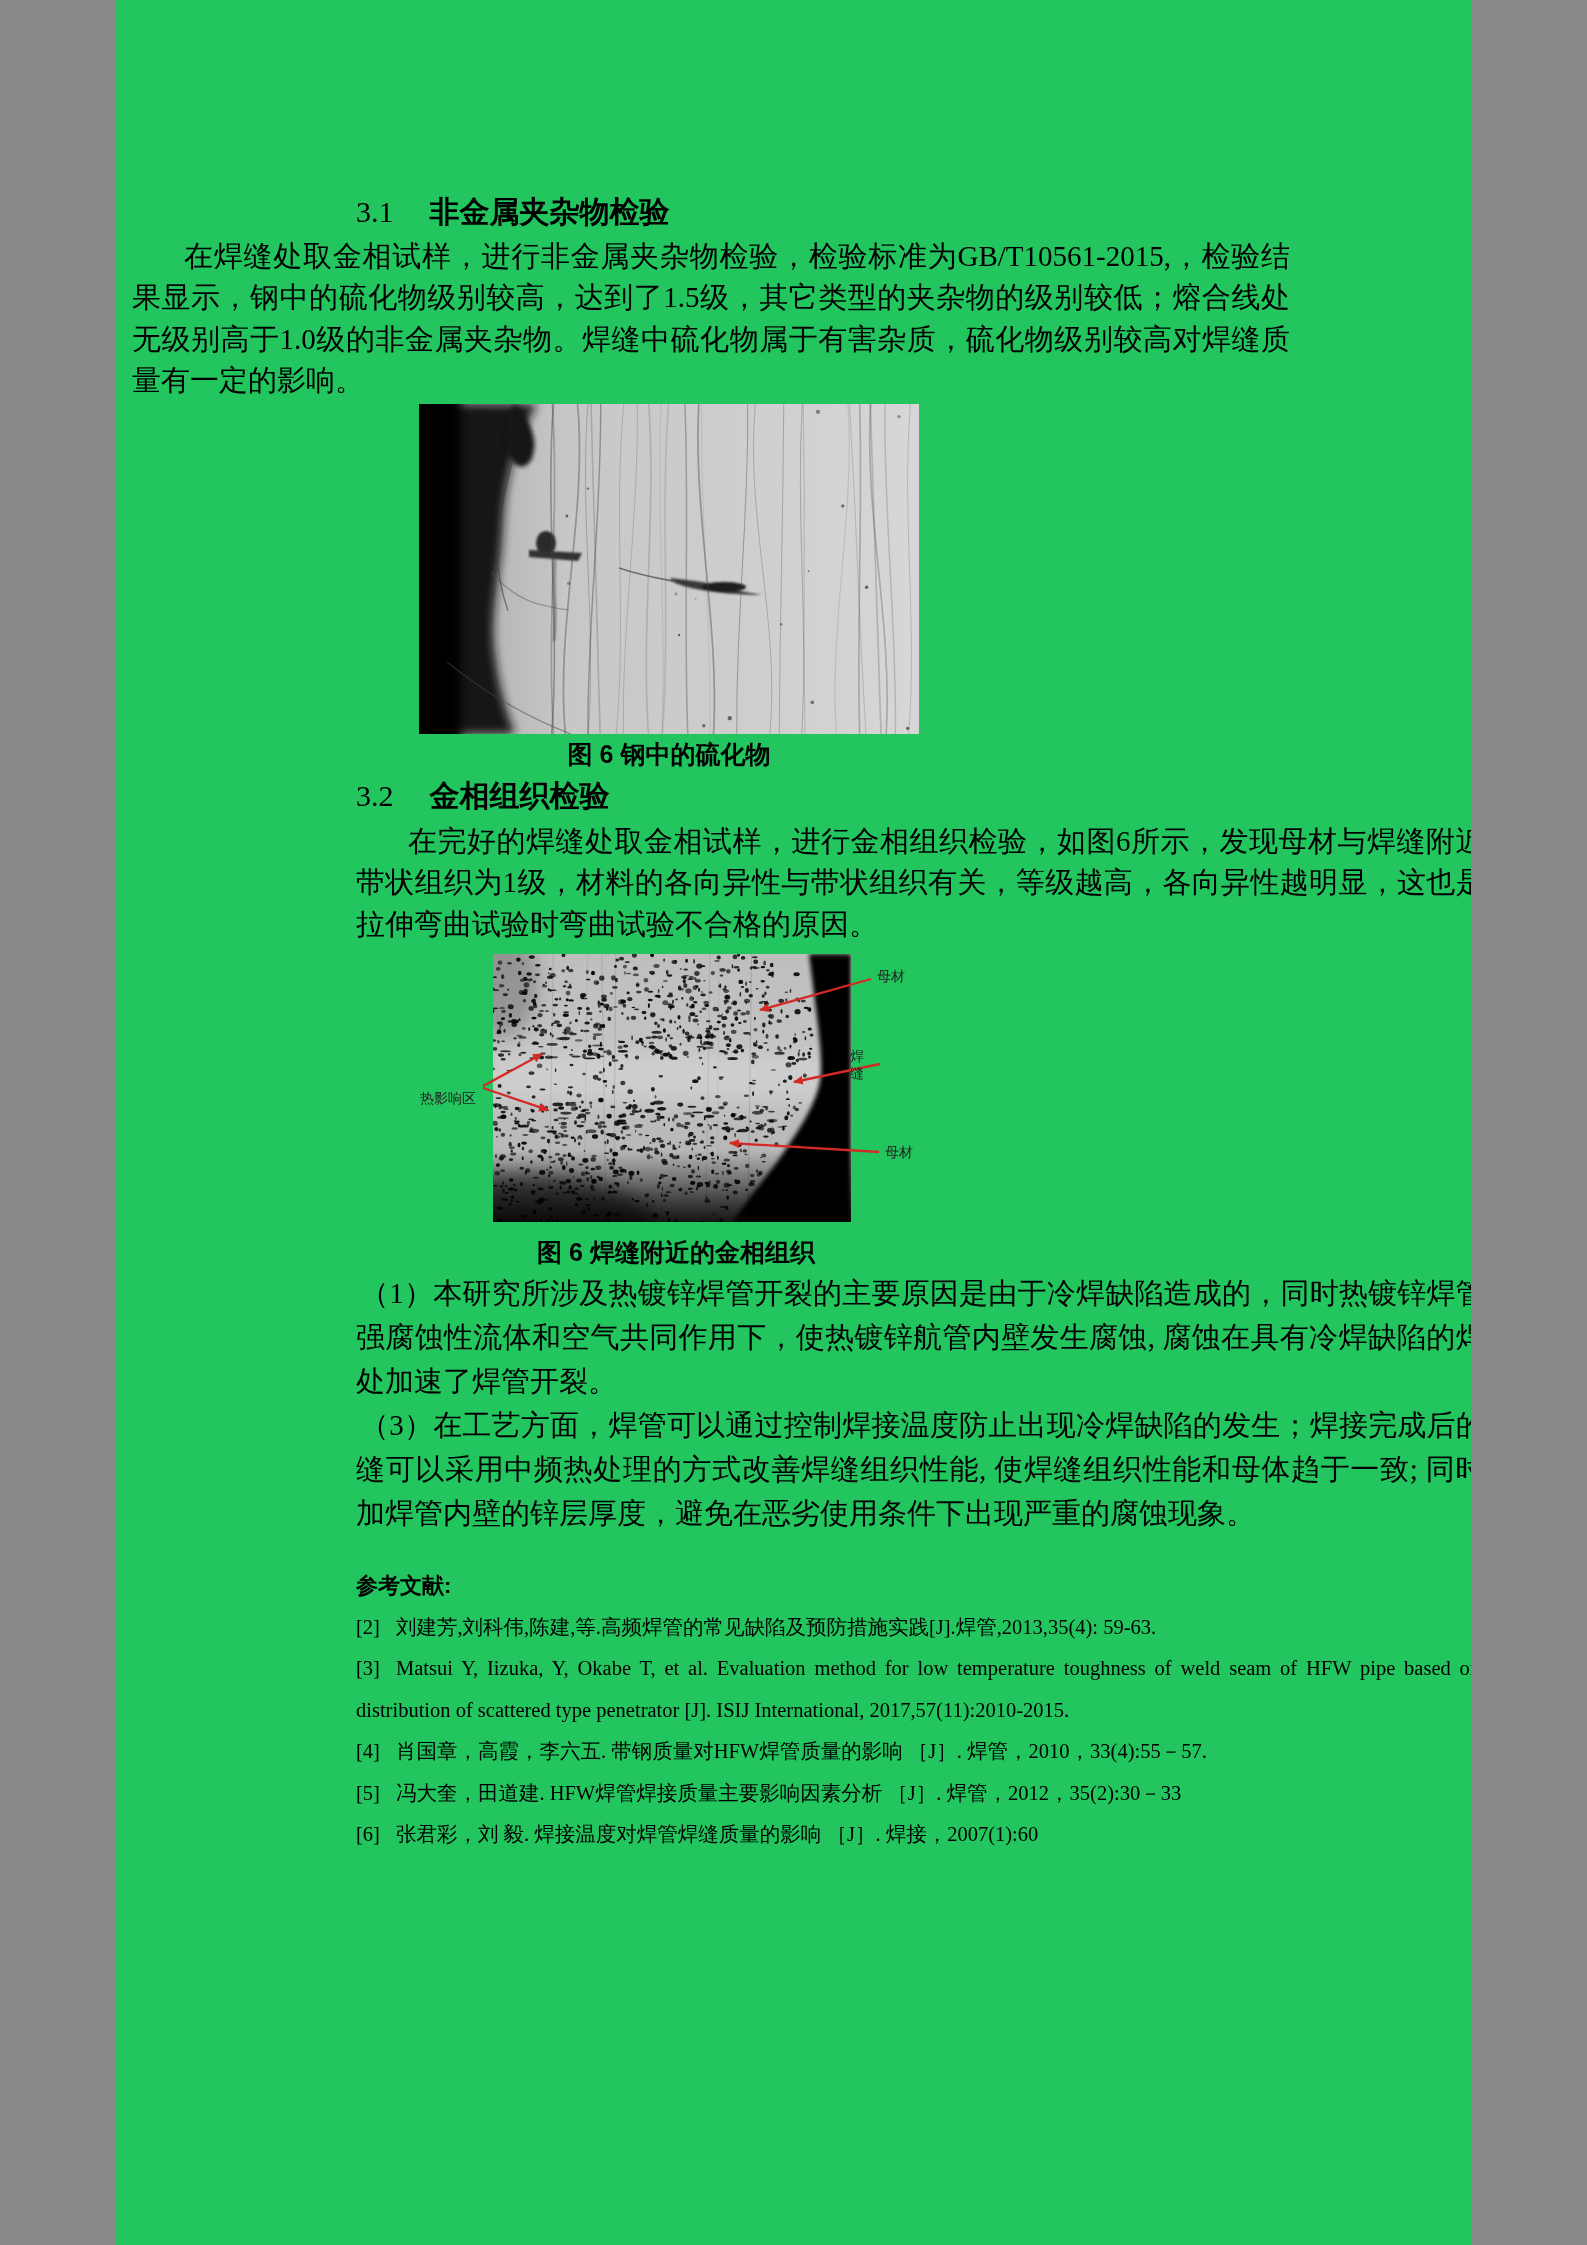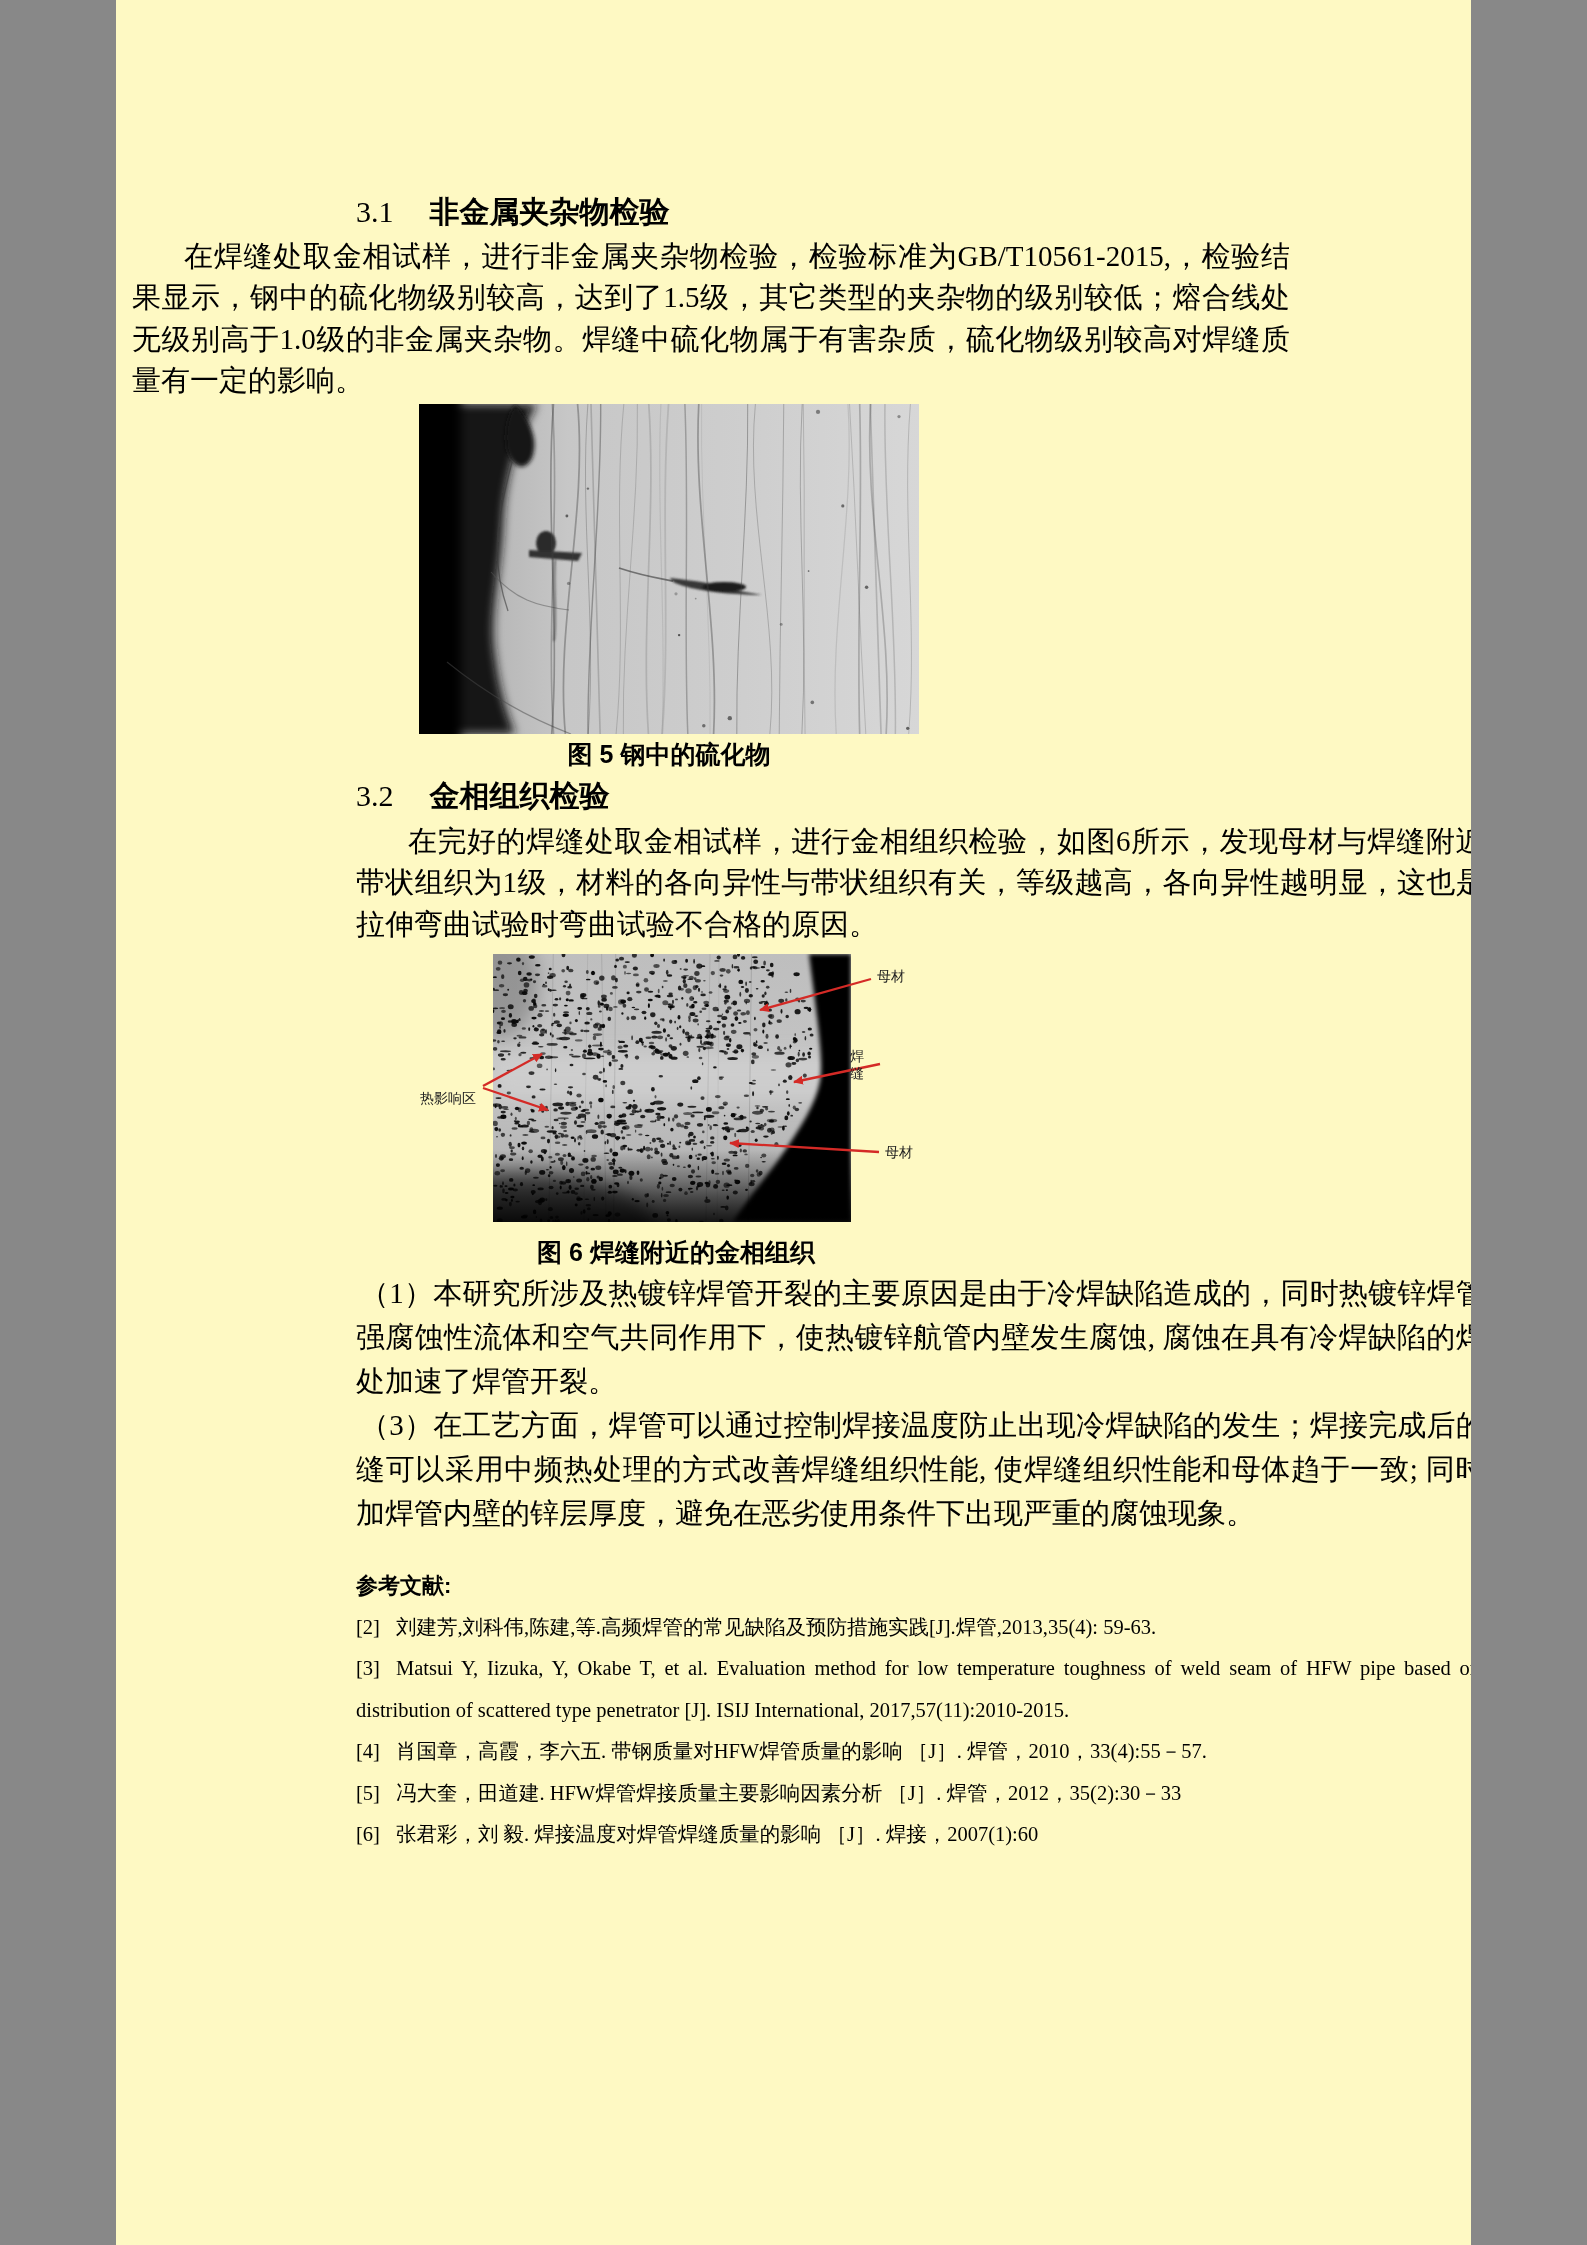--- a/index.html
+++ b/index.html
@@ -1,20 +1,20 @@
 <!DOCTYPE html>
 <html><head>
 <meta charset="utf-8">
 <style>
   * { margin:0; padding:0; box-sizing:border-box; }
   html,body { background:#888; }
   .page {
     position:relative;
     width:1355px; height:2245px;
-    background:#fef9c3;
+    background:#22c55e;
     margin:0 auto;
     overflow:hidden;
     color:#000;
     font-family:"Liberation Serif","DejaVu Serif",serif;
   }
   .tcol { margin-left:240px; width:1158px; }
 
   .sec-head { font-size:30px; line-height:44px; white-space:nowrap; }
   .sec-head .num { font-family:"Liberation Serif","DejaVu Serif",serif; font-weight:400; margin-right:36px; }
   .sec-head .ttl { font-family:"Liberation Sans","DejaVu Sans",sans-serif; font-weight:700; }
@@ -165,21 +165,21 @@
           <circle cx="399.0" cy="7.9" r="2.12" fill="#2c2c2c" opacity="0.52"></circle>
           <circle cx="257.0" cy="189.8" r="1.60" fill="#2c2c2c" opacity="0.32"></circle>
           <circle cx="276.7" cy="194.6" r="0.90" fill="#2c2c2c" opacity="0.37"></circle>
           <circle cx="168.9" cy="84.6" r="1.20" fill="#2c2c2c" opacity="0.58"></circle>
           <circle cx="284.8" cy="321.7" r="1.74" fill="#2c2c2c" opacity="0.60"></circle>
           <circle cx="260.1" cy="231.1" r="1.19" fill="#2c2c2c" opacity="0.76"></circle>
           <circle cx="447.6" cy="183.2" r="1.72" fill="#2c2c2c" opacity="0.67"></circle>
         </g>
     </svg>
   </div>
-  <div class="fig-caption cap5 tcol">图 5 钢中的硫化物</div>
+  <div class="fig-caption cap5 tcol">图 6 钢中的硫化物</div>
 
   <div class="tcol sec-head sec32">
     <span class="num">3.2</span><span class="ttl">金相组织检验</span>
   </div>
   <div class="tcol body-par" style="margin-top:3px;">在完好的焊缝处取金相试样，进行金相组织检验，如图6所示，发现母材与焊缝附近的带状组织为1级，材料的各向异性与带状组织有关，等级越高，各向异性越明显，这也是做拉伸弯曲试验时弯曲试验不合格的原因。</div>
 
   <div class="fig-block fig6-wrap tcol">
     <svg class="micrograph fig6-img" width="358" height="268" viewBox="0 0 358 268">
       <defs>
         <linearGradient id="f6bg" x1="0" y1="0" x2="0" y2="1">

